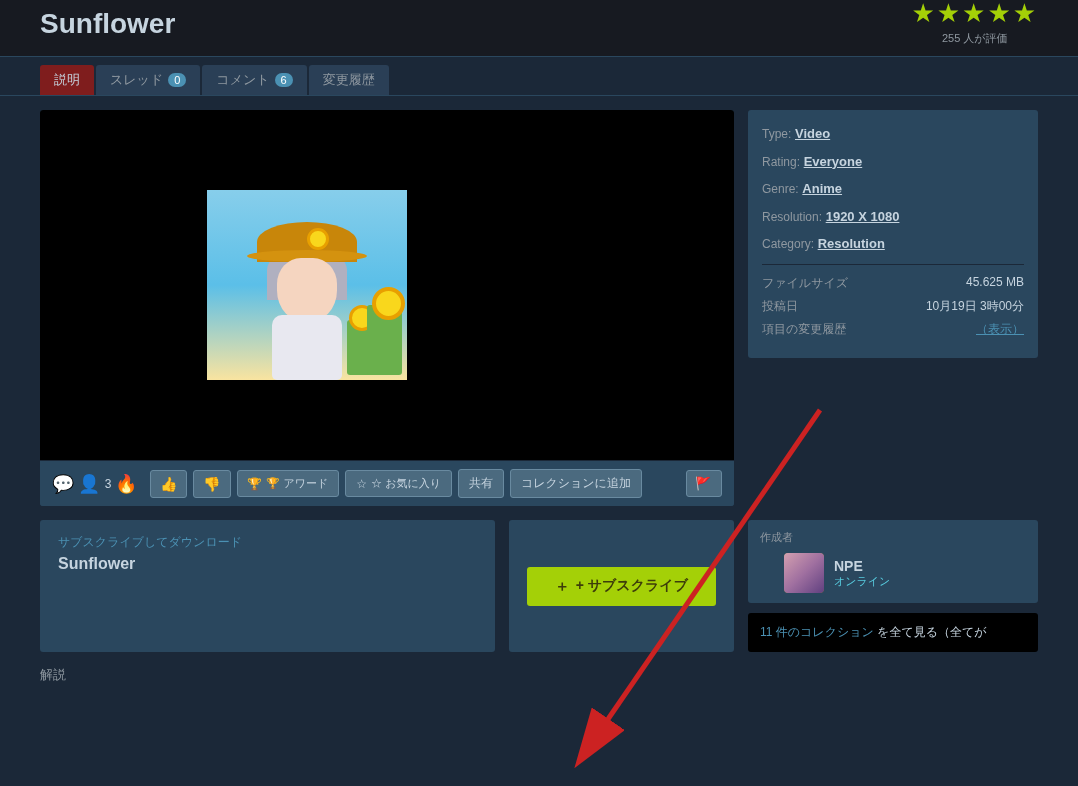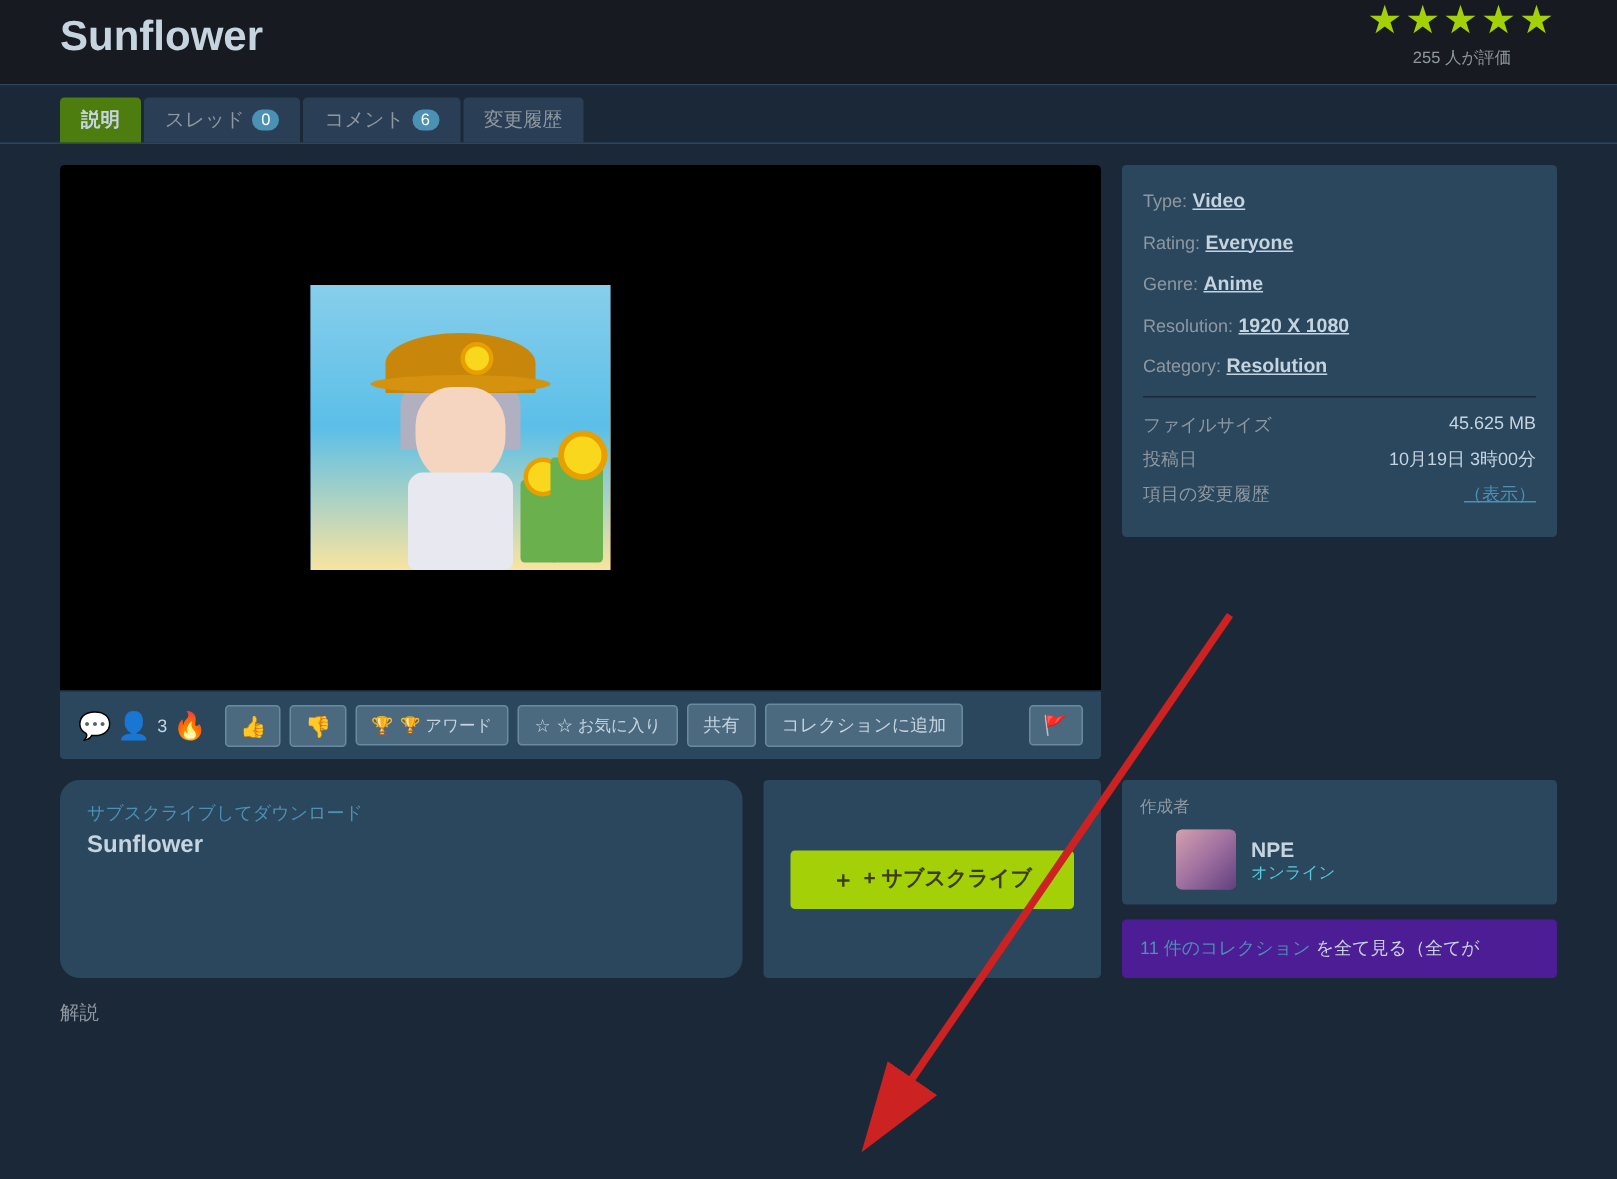--- a/index.html
+++ b/index.html
@@ -64,23 +64,22 @@
       font-size: 13px;
       cursor: pointer;
       border-radius: 3px 3px 0 0;
       background: #2a3f56;
       color: #8f98a0;
       display: flex;
       align-items: center;
       gap: 5px;
     }
     .tab-item.active {
-      background: #4d7c0f;
-      color: #c6d4df;
-      font-weight: bold;
+      background: #7f1d1d;
+      color: #c6d4df;
     }
     .tab-badge {
       background: #4b91b3;
       color: #fff;
       border-radius: 9px;
       padding: 1px 6px;
       font-size: 11px;
       min-width: 18px;
       text-align: center;
     }
@@ -345,21 +344,21 @@
     
     .subscribe-section {
       display: flex;
       gap: 14px;
       padding: 0 40px;
       margin-bottom: 14px;
     }
     .subscribe-left {
       flex: 1;
       background: #2a475e;
-      border-radius: 13px;
+      border-radius: 3px;
       padding: 14px 18px;
     }
     .subscribe-label {
       color: #4b91b3;
       font-size: 12px;
       margin-bottom: 4px;
     }
     .subscribe-title {
       font-size: 16px;
       font-weight: bold;
@@ -425,21 +424,21 @@
       font-weight: bold;
       color: #c6d4df;
     }
     .author-status {
       font-size: 11px;
       color: #57cbde;
     }
 
     
     .collection-box {
-      background: #4c1d95;
+      background: #000000;
       border-radius: 3px;
       padding: 10px 12px;
     }
     .collection-text {
       font-size: 12px;
       color: #c6d4df;
       line-height: 1.6;
     }
     .collection-link {
       color: #4b91b3;

